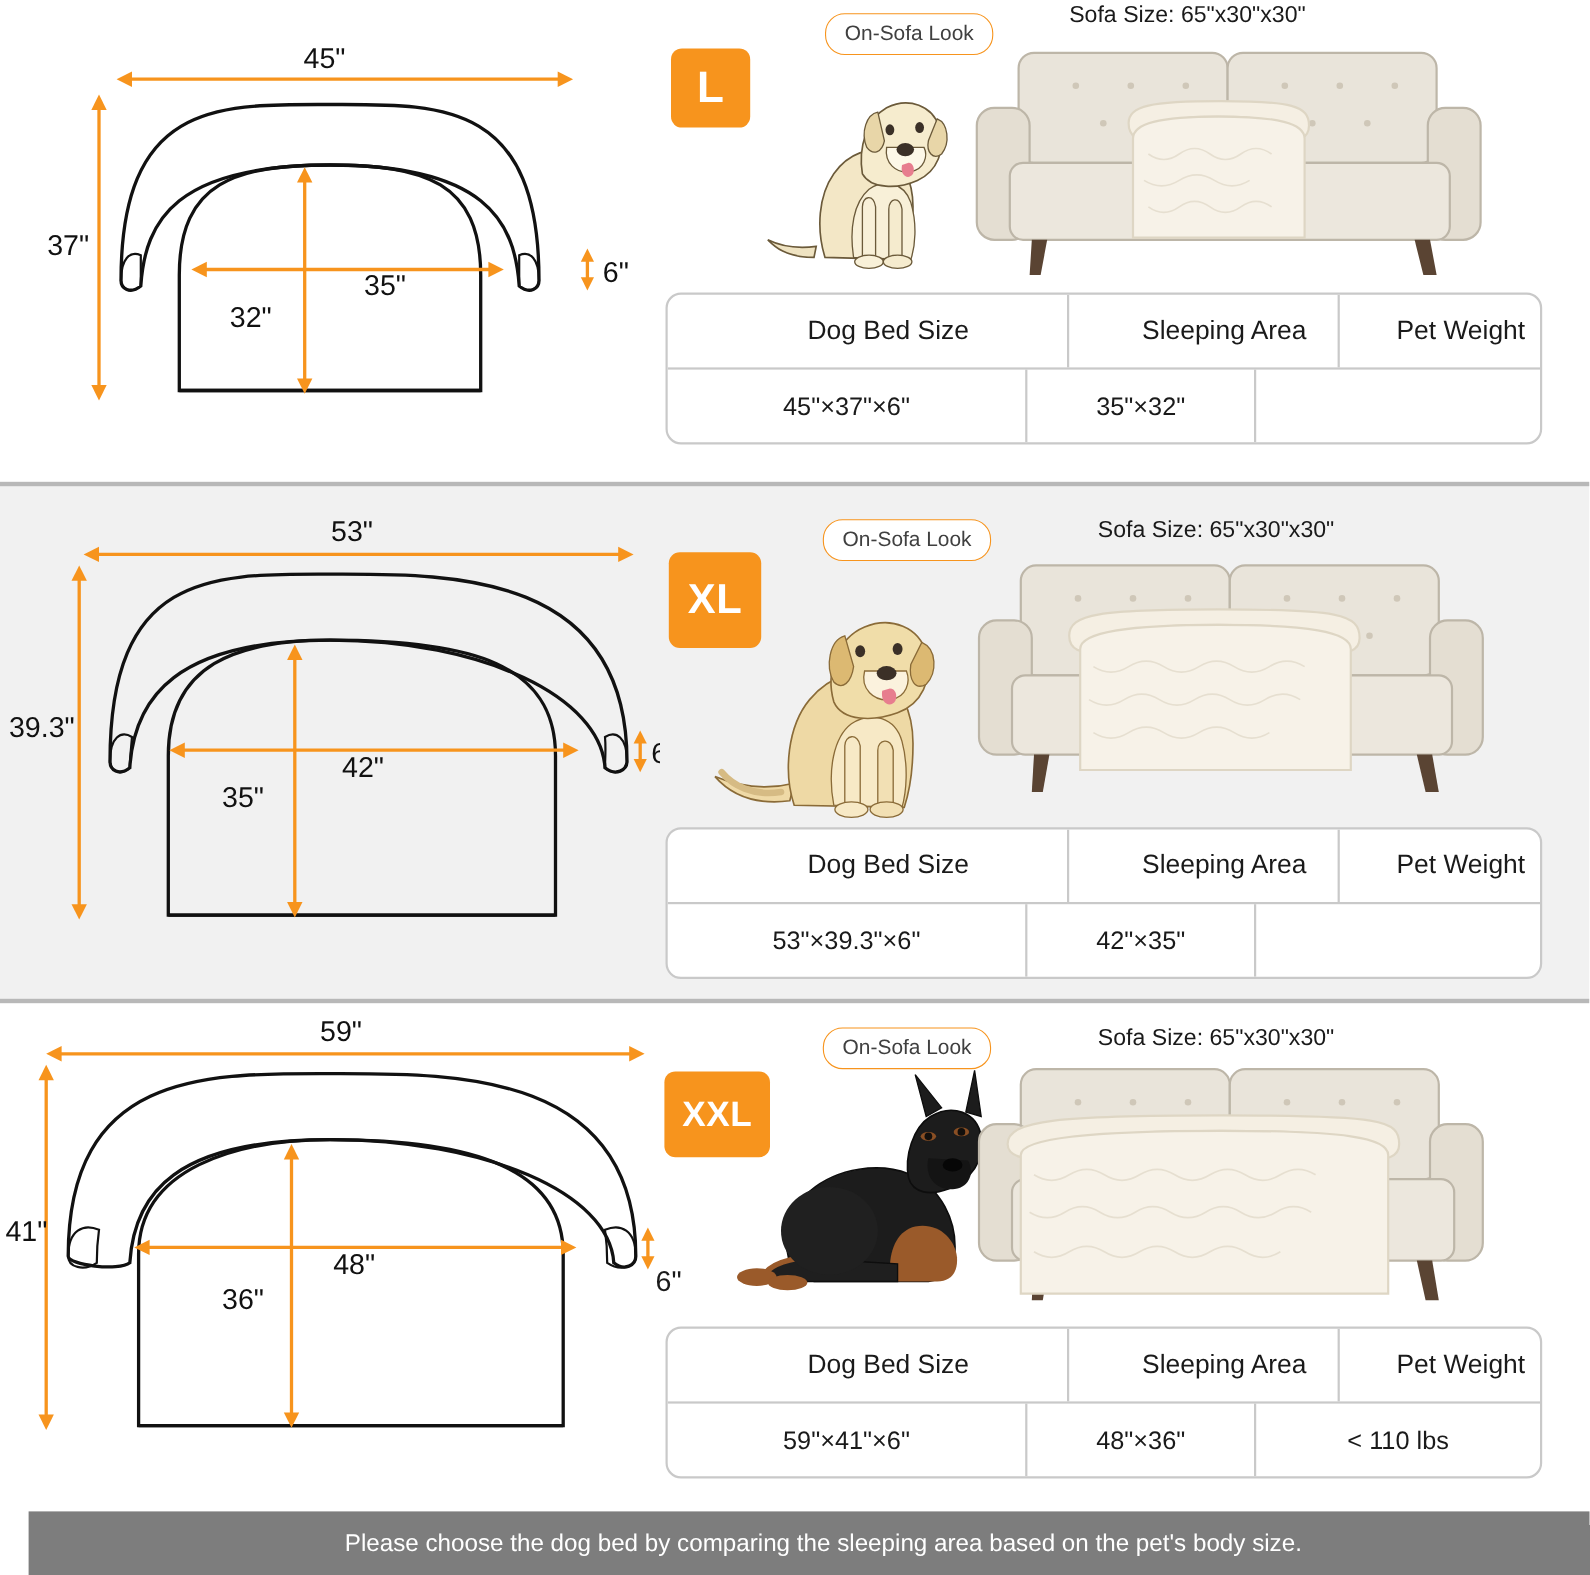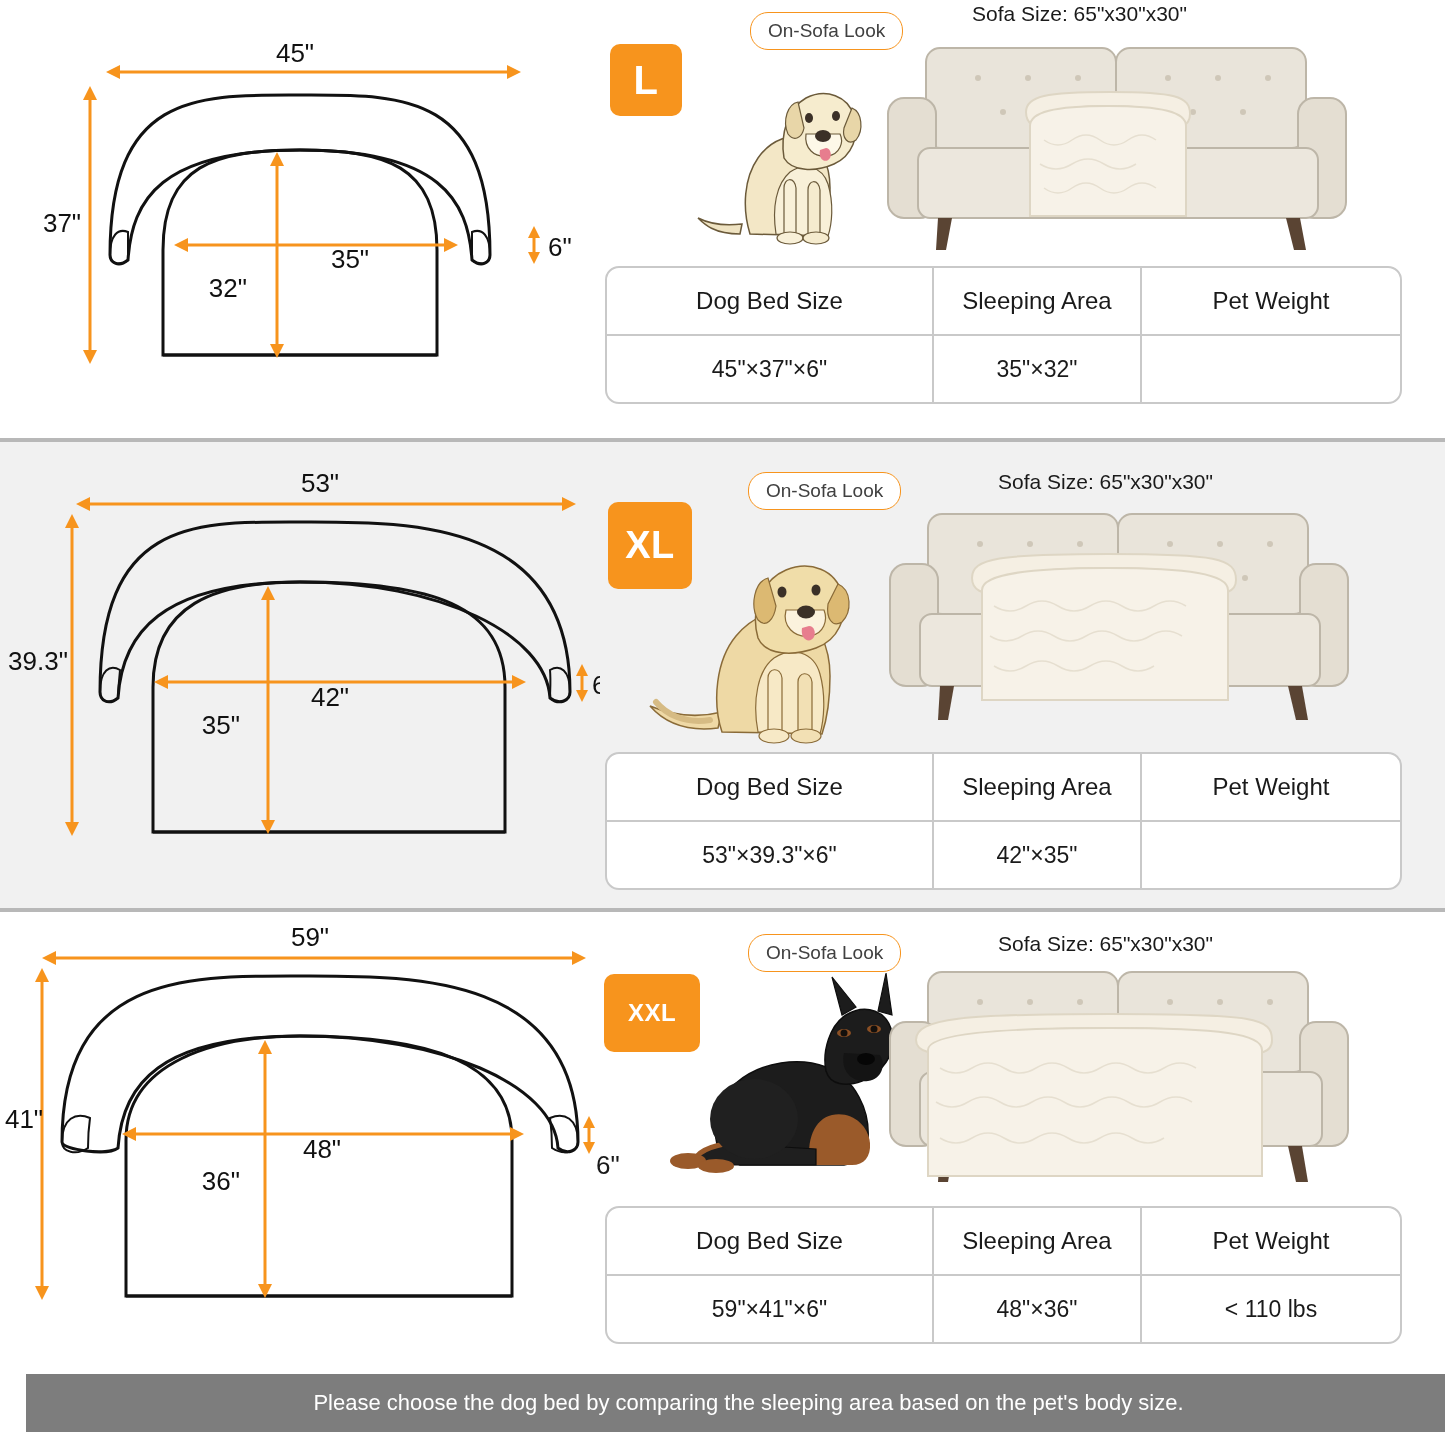--- a/index.html
+++ b/index.html
@@ -74,21 +74,21 @@
   .spec-table .tr.head { border-bottom:2px solid #c9c9c9; }
   .spec-table .td {
     display:flex; align-items:center; justify-content:center;
     text-align:center;
     font-size:23px;
     padding:4px 6px;
   }
   .spec-table .td.c0 { width:327px; border-right:2px solid #c9c9c9; }
   .spec-table .td.c1 { width:208px; border-right:2px solid #c9c9c9; }
   .spec-table .td.c2 { flex:1; }
-  .spec-table .tr.head .td { font-size:24px; }
+  .spec-table .tr.head .td { font-size:24px;margin-left:38px; }
 
   
   .footer {
     position:absolute;
     left:0; bottom:0;
     width:1445px;
     height:58px;
     background:#7d7d7d;
     color:#ffffff;
     display:flex; align-items:center; justify-content:center;
@@ -408,21 +408,21 @@
         <text x="240" y="278" font-size="26" font-family="Liberation Sans, sans-serif" fill="#111" text-anchor="end">36"</text>
 
         <line x1="589" y1="210" x2="589" y2="236" stroke="#F7941D" stroke-width="3"></line>
         <polygon points="589,204 583,216 595,216" fill="#F7941D"></polygon>
         <polygon points="589,242 583,230 595,230" fill="#F7941D"></polygon>
       </svg>
     </div>
     <div style="position:absolute; left:596px; top:238px; font-size:26px;">6"</div>
 
     <div class="right">
-      <div class="size-badge" style="left:4px; top:62px; width:96px; height:78px; font-size:24px;">XXL</div>
+      <div class="size-badge" style="left:4px; top:62px; width:96px; height:78px; font-size:32px;">XXL</div>
 
       <div class="onsofa-pill" style="left:148px; top:22px;">On-Sofa Look</div>
 
       <div class="sofa-size-label" style="left:398px; top:20px;">Sofa Size: 65"x30"x30"</div>
 
       <div class="illus" style="left:30px; top:55px;">
         <svg width="300" height="230" viewBox="0 0 300 230">
 
           <path d="M92 190 C80 168 84 134 106 116 C132 94 170 90 196 100
                    C226 112 240 144 238 172 C236 188 228 196 214 198 L110 198 Z" fill="#1c1c1c" stroke="#0d0d0d" stroke-width="1.5"></path>

